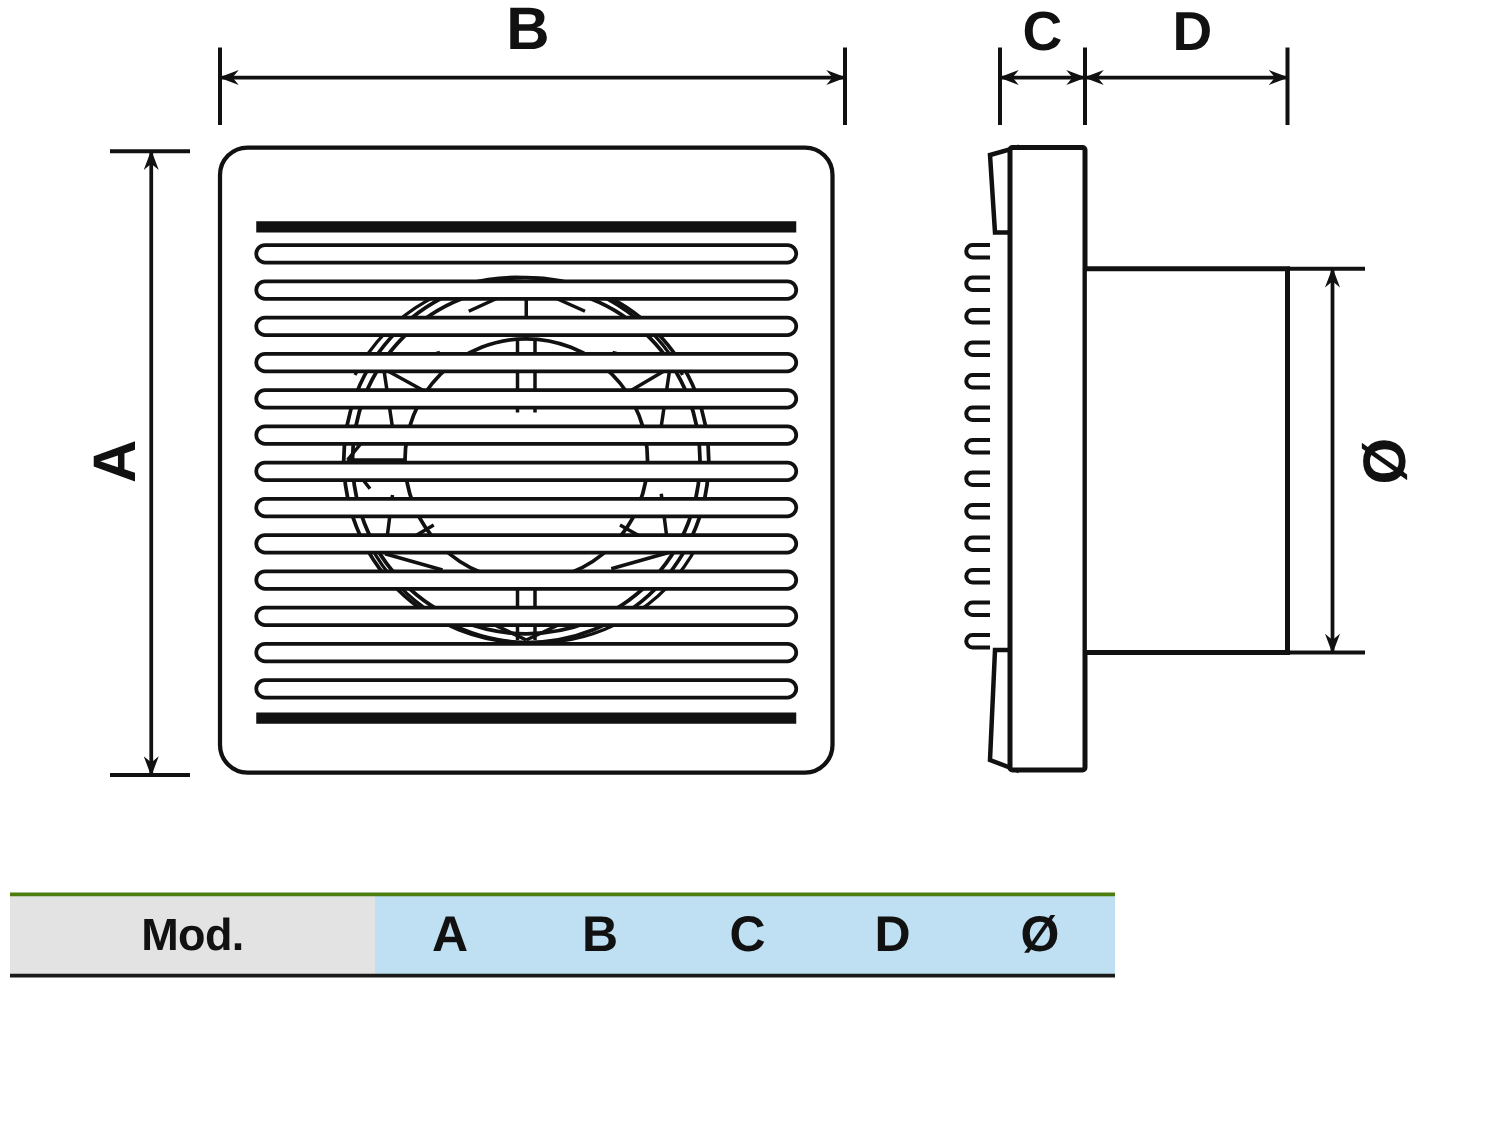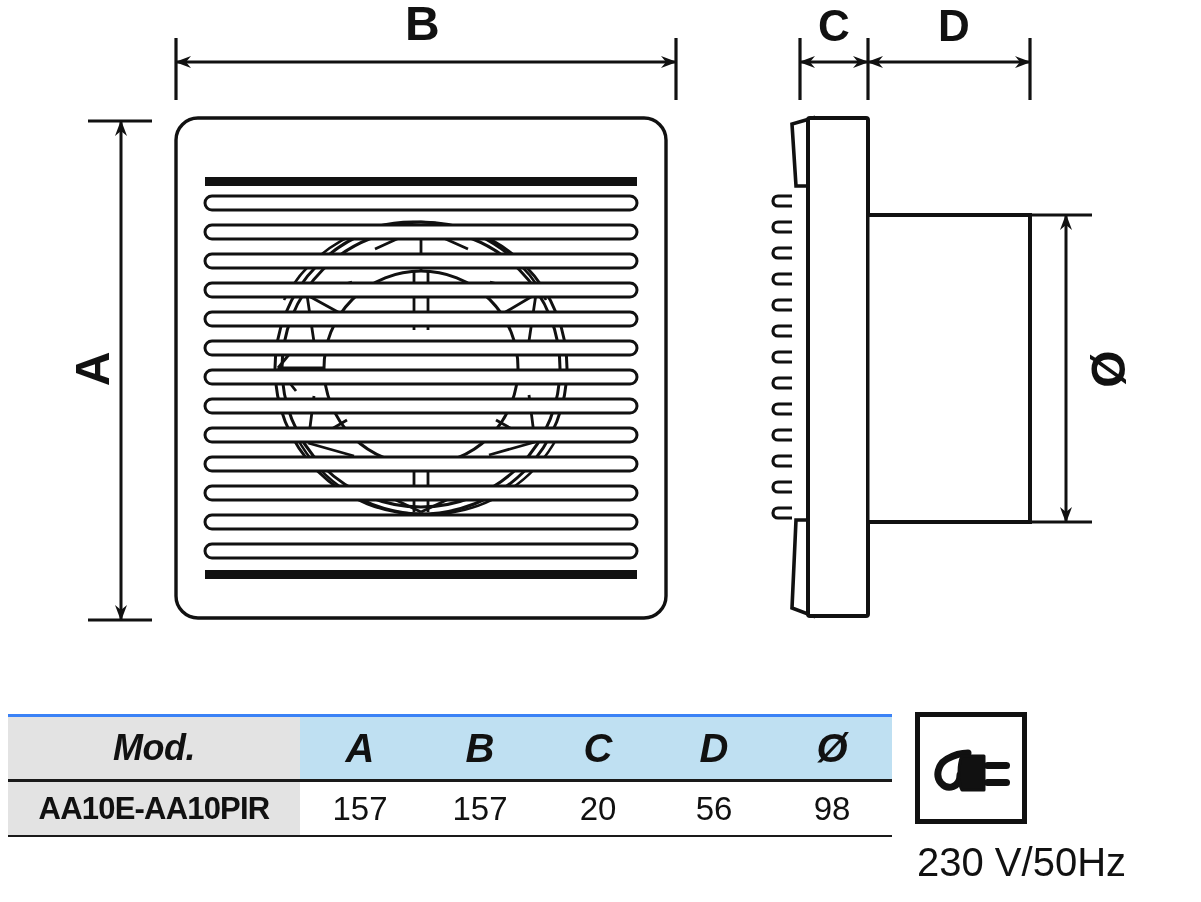--- a/index.html
+++ b/index.html
@@ -41,21 +41,21 @@
     border-collapse: collapse;
     table-layout: fixed;
   }
   #spec-table td, #spec-table th {
     padding: 0;
     margin: 0;
     text-align: center;
     vertical-align: middle;
     font-family: "Liberation Sans", sans-serif;
   }
-  .rule-top    { border-top: 3px solid #3b82f6; font-style: italic; }
+  .rule-top    { border-top: 3px solid #4d7c0f; }
   .rule-bottom { border-bottom: 2px solid #1a1a1a; }
   .rule-head   { border-bottom: 3px solid #1a1a1a; }
 
   .cell-mod-head {
     background: #e3e3e3;
     font-weight: bold;
     font-size: 36px;
     height: 62px;
     letter-spacing: -0.5px;
   }
@@ -292,41 +292,17 @@
       <tr>
         <th class="cell-mod-head rule-top rule-head">Mod.</th>
         <th class="cell-dim-head rule-top rule-head">A</th>
         <th class="cell-dim-head rule-top rule-head">B</th>
         <th class="cell-dim-head rule-top rule-head">C</th>
         <th class="cell-dim-head rule-top rule-head">D</th>
         <th class="cell-dim-head rule-top rule-head">Ø</th>
       </tr>
     </thead>
     <tbody>
-      <tr>
-        <td class="cell-mod rule-bottom">AA10E-AA10PIR</td>
-        <td class="cell-val rule-bottom">157</td>
-        <td class="cell-val rule-bottom">157</td>
-        <td class="cell-val rule-bottom">20</td>
-        <td class="cell-val rule-bottom">56</td>
-        <td class="cell-val rule-bottom">98</td>
-      </tr>
     </tbody>
   </table>
 
-  <div id="power-block">
-
-    <div id="plug-box">
-      <svg id="plug-icon" viewBox="0 0 94 80">
-
-        <path d="M32,44 C32,56 20,60 13,52 C7,45 10,33 19,28 C26,24 34,22 40,22" fill="none" stroke="#111111" stroke-width="7" stroke-linecap="round"></path>
-
-        <path d="M34,25 L56,25 L56,59 L34,59 C30,52 30,32 34,25 Z" fill="#111111" stroke="#111111" stroke-width="3" stroke-linejoin="round"></path>
-
-        <rect x="56" y="31" width="26" height="7" rx="3.5" fill="#111111"></rect>
-        <rect x="56" y="48" width="26" height="7" rx="3.5" fill="#111111"></rect>
-      </svg>
-    </div>
-
-    <div id="voltage-label">230 V/50Hz</div>
-  </div>
 
 </div>
 
 </body></html>

